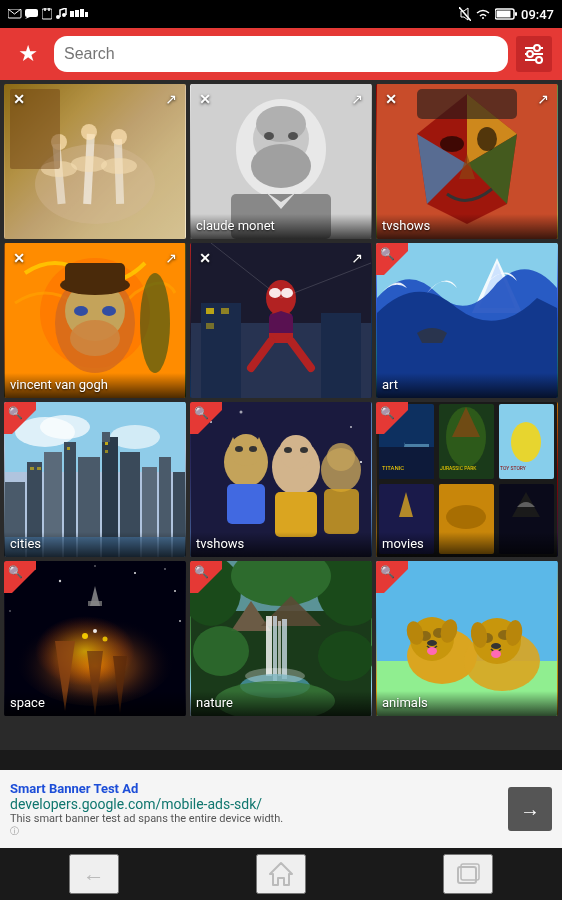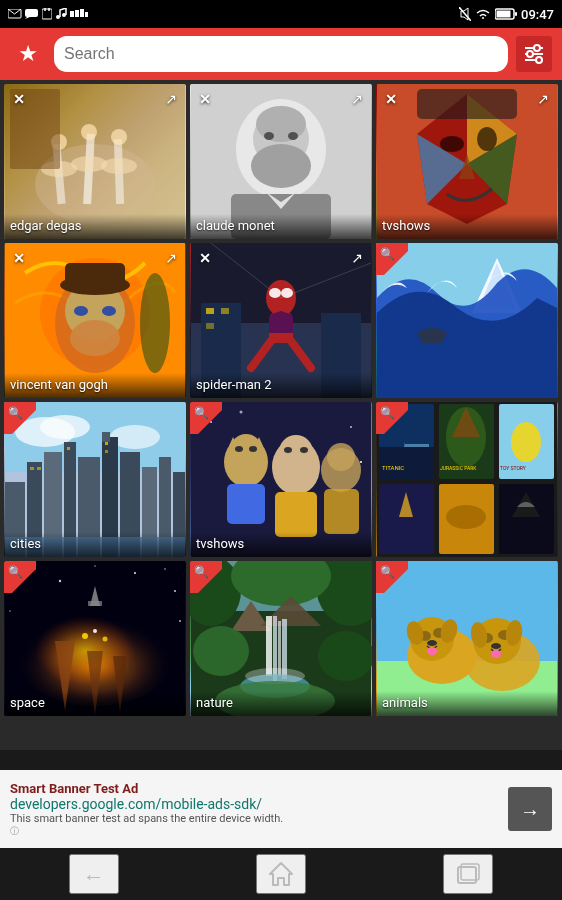--- a/index.html
+++ b/index.html
@@ -252,21 +252,21 @@
       align-items: center;
       padding: 6px 10px;
       gap: 8px;
     }
     .banner-ad-text {
       flex: 1;
     }
     .banner-ad-title {
       font-size: 13px;
       font-weight: bold;
-      color: #7f1d1d;
+      color: #1d4ed8;
     }
     .banner-ad-link {
       font-size: 14px;
       color: #0f766e;
     }
     .banner-ad-desc {
       font-size: 11px;
       color: #555;
     }
     .banner-ad-info {
@@ -408,21 +408,20 @@
         <ellipse cx="114" cy="53" rx="8" ry="8" fill="#FFE4B5" opacity="0.7"></ellipse>
 
         <ellipse cx="54" cy="85" rx="18" ry="8" fill="#F5DEB3" opacity="0.6"></ellipse>
         <ellipse cx="84" cy="80" rx="18" ry="8" fill="#F5DEB3" opacity="0.6"></ellipse>
         <ellipse cx="114" cy="82" rx="18" ry="8" fill="#F5DEB3" opacity="0.6"></ellipse>
 
         <rect x="5" y="5" width="50" height="80" fill="#704214" opacity="0.5" rx="2"></rect>
       </svg>
       <span class="corner-x">✕</span>
       <span class="corner-expand">↗</span>
-      <div class="grid-item-label">edgar degas</div>
     </div>
     <div class="grid-item bg-monet">
       <svg class="overlay" viewBox="0 0 180 155" xmlns="http://www.w3.org/2000/svg">
         <rect width="180" height="155" fill="#d0d0d0"></rect>
 
         <ellipse cx="90" cy="65" rx="45" ry="50" fill="#e8e8e8"></ellipse>
         <ellipse cx="90" cy="55" rx="28" ry="28" fill="#c8c8c8"></ellipse>
 
         <ellipse cx="90" cy="82" rx="30" ry="22" fill="#a0a0a0"></ellipse>
 
@@ -509,21 +508,20 @@
         <line x1="80" y1="98" x2="60" y2="125" stroke="#B22222" stroke-width="8" stroke-linecap="round"></line>
         <line x1="100" y1="98" x2="120" y2="125" stroke="#B22222" stroke-width="8" stroke-linecap="round"></line>
 
         <polygon points="78,72 90,68 102,72 102,90 78,90" fill="#000080" opacity="0.5"></polygon>
 
         <line x1="20" y1="0" x2="90" y2="55" stroke="#fff" stroke-width="0.5" opacity="0.3"></line>
         <line x1="90" y1="55" x2="180" y2="20" stroke="#fff" stroke-width="0.5" opacity="0.3"></line>
       </svg>
       <span class="corner-x">✕</span>
       <span class="corner-expand">↗</span>
-      <div class="grid-item-label">spider-man 2</div>
     </div>
     <div class="grid-item bg-art">
       <svg class="overlay" viewBox="0 0 180 155" xmlns="http://www.w3.org/2000/svg">
         <rect width="180" height="155" fill="#87CEEB"></rect>
 
         <rect width="180" height="80" fill="#87CEEB" opacity="0.8"></rect>
 
         <polygon points="120,15 145,70 95,70" fill="#fff" opacity="0.9"></polygon>
         <polygon points="120,20 138,65 102,65" fill="#aaccff" opacity="0.5"></polygon>
 
@@ -532,20 +530,21 @@
 
         <path d="M0,55 Q15,35 30,45 Q20,30 0,55" fill="#fff" opacity="0.9"></path>
         <path d="M50,50 Q65,30 80,45 Q70,28 50,50" fill="#fff" opacity="0.9"></path>
         <path d="M110,40 Q125,22 140,38 Q130,20 110,40" fill="#fff" opacity="0.9"></path>
 
         <path d="M40,90 Q55,80 70,90 L65,100 L45,100 Z" fill="#333" opacity="0.7"></path>
       </svg>
       <div class="corner-search">
         <span class="corner-search-icon">🔍</span>
       </div>
+      <div class="grid-item-label">art</div>
     </div>
     <div class="grid-item bg-cities">
       <svg class="overlay" viewBox="0 0 180 155" xmlns="http://www.w3.org/2000/svg">
         <rect width="180" height="155" fill="#B0C4DE"></rect>
 
         <rect width="180" height="70" fill="#87CEEB" opacity="0.8"></rect>
         <ellipse cx="40" cy="30" rx="30" ry="15" fill="#fff" opacity="0.7"></ellipse>
         <ellipse cx="60" cy="25" rx="25" ry="12" fill="#fff" opacity="0.7"></ellipse>
         <ellipse cx="130" cy="35" rx="25" ry="12" fill="#fff" opacity="0.6"></ellipse>
 
@@ -635,20 +634,21 @@
         <rect x="62" y="82" width="55" height="70" rx="2" fill="#c8860a"></rect>
         <ellipse cx="89" cy="115" rx="20" ry="12" fill="#a06800" opacity="0.8"></ellipse>
 
         <rect x="122" y="82" width="55" height="70" rx="2" fill="#0a0a1a"></rect>
         <polygon points="149,90 135,115 163,115" fill="#1a1a1a"></polygon>
         <path d="M140,105 Q149,95 158,105" fill="#fff" opacity="0.3"></path>
       </svg>
       <div class="corner-search">
         <span class="corner-search-icon">🔍</span>
       </div>
+      <div class="grid-item-label">movies</div>
     </div>
     <div class="grid-item bg-space">
       <svg class="overlay" viewBox="0 0 180 155" xmlns="http://www.w3.org/2000/svg">
         <rect width="180" height="155" fill="#000010"></rect>
 
         <circle cx="10" cy="15" r="1" fill="#fff" opacity="0.9"></circle>
         <circle cx="30" cy="8" r="0.8" fill="#fff" opacity="0.7"></circle>
         <circle cx="55" cy="20" r="1.2" fill="#fff" opacity="0.8"></circle>
         <circle cx="90" cy="5" r="0.8" fill="#fff" opacity="0.6"></circle>
         <circle cx="130" cy="12" r="1" fill="#fff" opacity="0.9"></circle>

